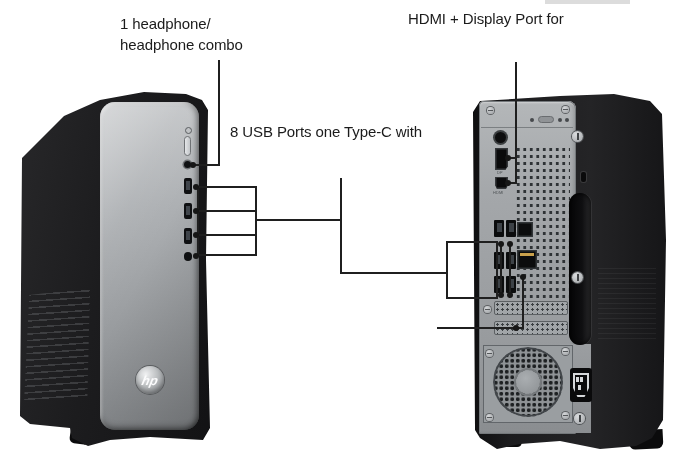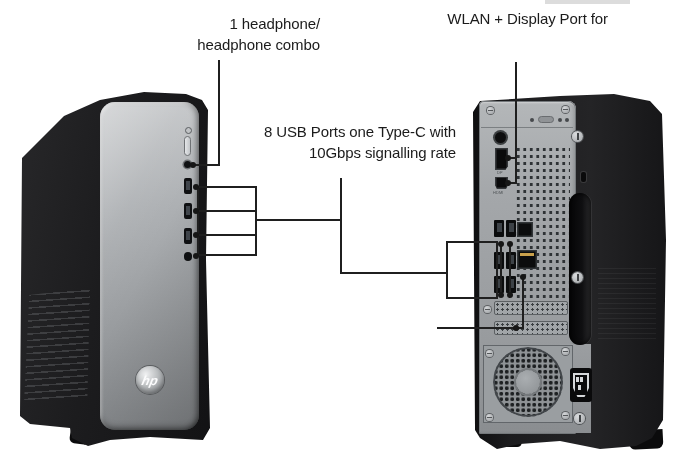--- a/index.html
+++ b/index.html
@@ -1,20 +1,20 @@
 <!DOCTYPE html>
 <html><head>
 <meta charset="utf-8">
 <style>
   html,body{margin:0;padding:0;background:#ffffff;}
   #stage{position:relative;width:679px;height:453px;background:#ffffff;overflow:hidden;
          font-family:"Liberation Sans",sans-serif;}
 
   
-  .label{position:absolute;text-align:right;font-size:15px;line-height:21px;color:#1b1b1b;
+  .label{position:absolute;text-align:left;font-size:15px;line-height:21px;color:#1b1b1b;
          letter-spacing:-0.1px;z-index:30;}
   .label .ln{display:block;}
 
   
   .cl{position:absolute;background:#1f1f1f;z-index:28;}
   .cbracket{position:absolute;border:2px solid #1f1f1f;box-sizing:border-box;z-index:28;background:transparent;}
   .cdot{position:absolute;width:6px;height:6px;border-radius:50%;background:#161616;z-index:29;}
 
   
   .ft-body{position:absolute;left:14px;top:90px;width:202px;height:360px;z-index:1;
@@ -187,24 +187,23 @@
   <div class="tscrew" style="left:574px;top:413px;"></div>
 
   <div class="artifact"></div>
 
   <div class="label" style="left:120px;top:13px;width:200px;">
     <span class="ln">1 headphone/</span>
     <span class="ln">headphone combo</span>
   </div>
   <div class="label" style="left:230px;top:121px;width:226px;">
     <span class="ln">8 USB Ports one Type-C with</span>
-    <span class="ln">10Gbps signalling rate</span>
   </div>
   <div class="label" style="left:408px;top:8px;width:200px;">
-    <span class="ln">WLAN + Display Port for</span>
+    <span class="ln">HDMI + Display Port for</span>
   </div>
 
   <div class="cl" style="left:218px;top:60px;width:2px;height:106px;"></div>
   <div class="cl" style="left:195px;top:164px;width:25px;height:2px;"></div>
   <div class="cdot" style="left:190px;top:162px;"></div>
 
   <div class="cbracket" style="left:197px;top:186px;width:60px;height:70px;"></div>
   <div class="cl" style="left:197px;top:210px;width:60px;height:2px;"></div>
   <div class="cl" style="left:197px;top:234px;width:60px;height:2px;"></div>
   <div class="cdot" style="left:193px;top:184px;"></div>

